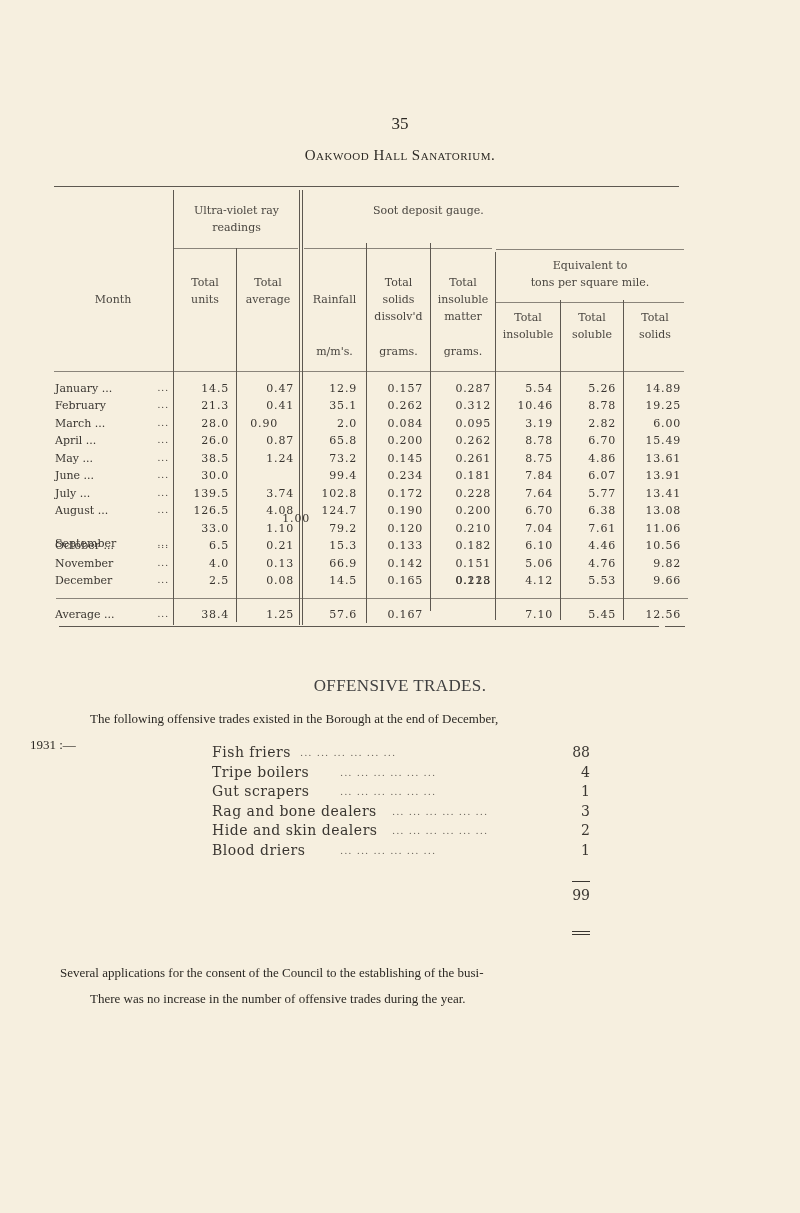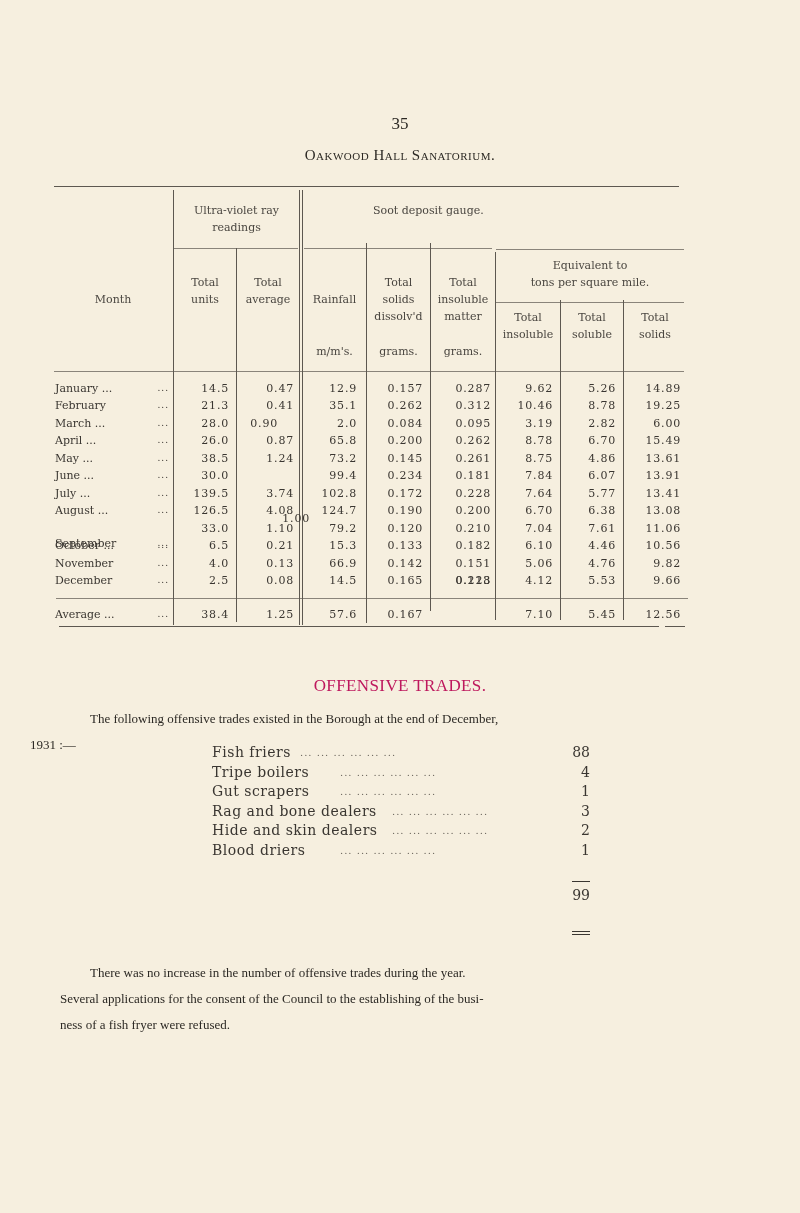--- a/index.html
+++ b/index.html
@@ -17,21 +17,21 @@
   .hl { position: absolute; height: 0; border-top: 1.5px solid #5d5850; }
   .hl.thin { border-top: 1px solid #8a847a; }
   .vl { position: absolute; width: 0; border-left: 1px solid #5d5850; }
   .hdr { position: absolute; text-align: center; font-size: 11px; line-height: 17px; color: #4a4640; }
   .cell { position: absolute; font-size: 11px; line-height: 17.4px; color: #3a3631; white-space: nowrap; }
   .num { text-align: right; letter-spacing: 0.8px; }
   .month { left: 55px; width: 118px; }
   .month-name { position: absolute; left: 0; }
   .month-dots { position: absolute; right: 4px; letter-spacing: 1px; font-size: 9px; }
 
-  .sec-title { left: 0; width: 800px; top: 676px; text-align: center; font-family: "Liberation Serif", serif; font-size: 17px; color: #be185d; letter-spacing: 0.4px; }
+  .sec-title { left: 0; width: 800px; top: 676px; text-align: center; font-family: "Liberation Serif", serif; font-size: 17px; color: #404040; letter-spacing: 0.4px; }
   .para { font-family: "Liberation Serif", serif; font-size: 13px; line-height: 26px; color: #2c2924; }
   .trade-row { position: absolute; left: 212px; width: 420px; height: 22px; font-family: "DejaVu Serif", serif; font-size: 14px; color: #3a3631; }
   .trade-name { position: absolute; left: 0; top: 0; letter-spacing: 0.5px; }
   .trade-dots { position: absolute; left: 0; top: 0; font-size: 10px; letter-spacing: 1px; color: #6a655c; }
   .trade-count { position: absolute; right: 0; top: 0; width: 30px; text-align: right; }
 </style>
 </head>
 <body>
 
 <div>
@@ -108,21 +108,21 @@
     <div id="rows">
         <div class="cell month" style="top: 380px; height: 17px;">
           <span class="month-name">January ...</span>
           <span class="month-dots">...</span>
         </div>
         <div class="cell num" style="left: 174px; width: 55px; top: 380px;">14.5</div>
         <div class="cell num" style="left: 237px; width: 57px; top: 380px;">0.47</div>
         <div class="cell num" style="left: 303px; width: 54px; top: 380px;">12.9</div>
         <div class="cell num" style="left: 367px; width: 56px; top: 380px;">0.157</div>
         <div class="cell num" style="left: 431px; width: 60px; top: 380px;">0.287</div>
-        <div class="cell num" style="left: 496px; width: 57px; top: 380px;">9.62</div>
+        <div class="cell num" style="left: 496px; width: 57px; top: 380px;">5.54</div>
         <div class="cell num" style="left: 561px; width: 55px; top: 380px;">5.26</div>
         <div class="cell num" style="left: 624px; width: 57px; top: 380px;">14.89</div>
         <div class="cell month" style="top: 397.45px; height: 17px;">
           <span class="month-name">February</span>
           <span class="month-dots">...</span>
         </div>
         <div class="cell num" style="left: 174px; width: 55px; top: 397.45px;">21.3</div>
         <div class="cell num" style="left: 237px; width: 57px; top: 397.45px;">0.41</div>
         <div class="cell num" style="left: 303px; width: 54px; top: 397.45px;">35.1</div>
         <div class="cell num" style="left: 367px; width: 56px; top: 397.45px;">0.262</div>
@@ -303,17 +303,16 @@
         <span class="trade-count">1</span>
       </div>
     </div>
 
   <div class="abs" style="left:572px; top:881px; width:18px; border-top:1.5px solid #3a3631;"></div>
   <div class="abs" style="left:560px; top:887px; width:30px; text-align:right; font-size:14px; color:#3a3631;">99</div>
   <div class="abs" style="left:572px; top:931px; width:18px; border-top:1.5px solid #3a3631;"></div>
   <div class="abs" style="left:572px; top:934px; width:18px; border-top:1.5px solid #3a3631;"></div>
 
   <div class="abs para" style="left:60px; top:960px; width:690px;">
+    <div>Several applications for the consent of the Council to the establishing of the busi-</div>
     <div style="text-indent:30px; text-align:justify;">There was no increase in the number of offensive trades during the year.</div>
-    <div>Several applications for the consent of the Council to the establishing of the busi-</div>
-    <div>ness of a fish fryer were refused.</div>
   </div>
 </div>
 
 </body></html>

